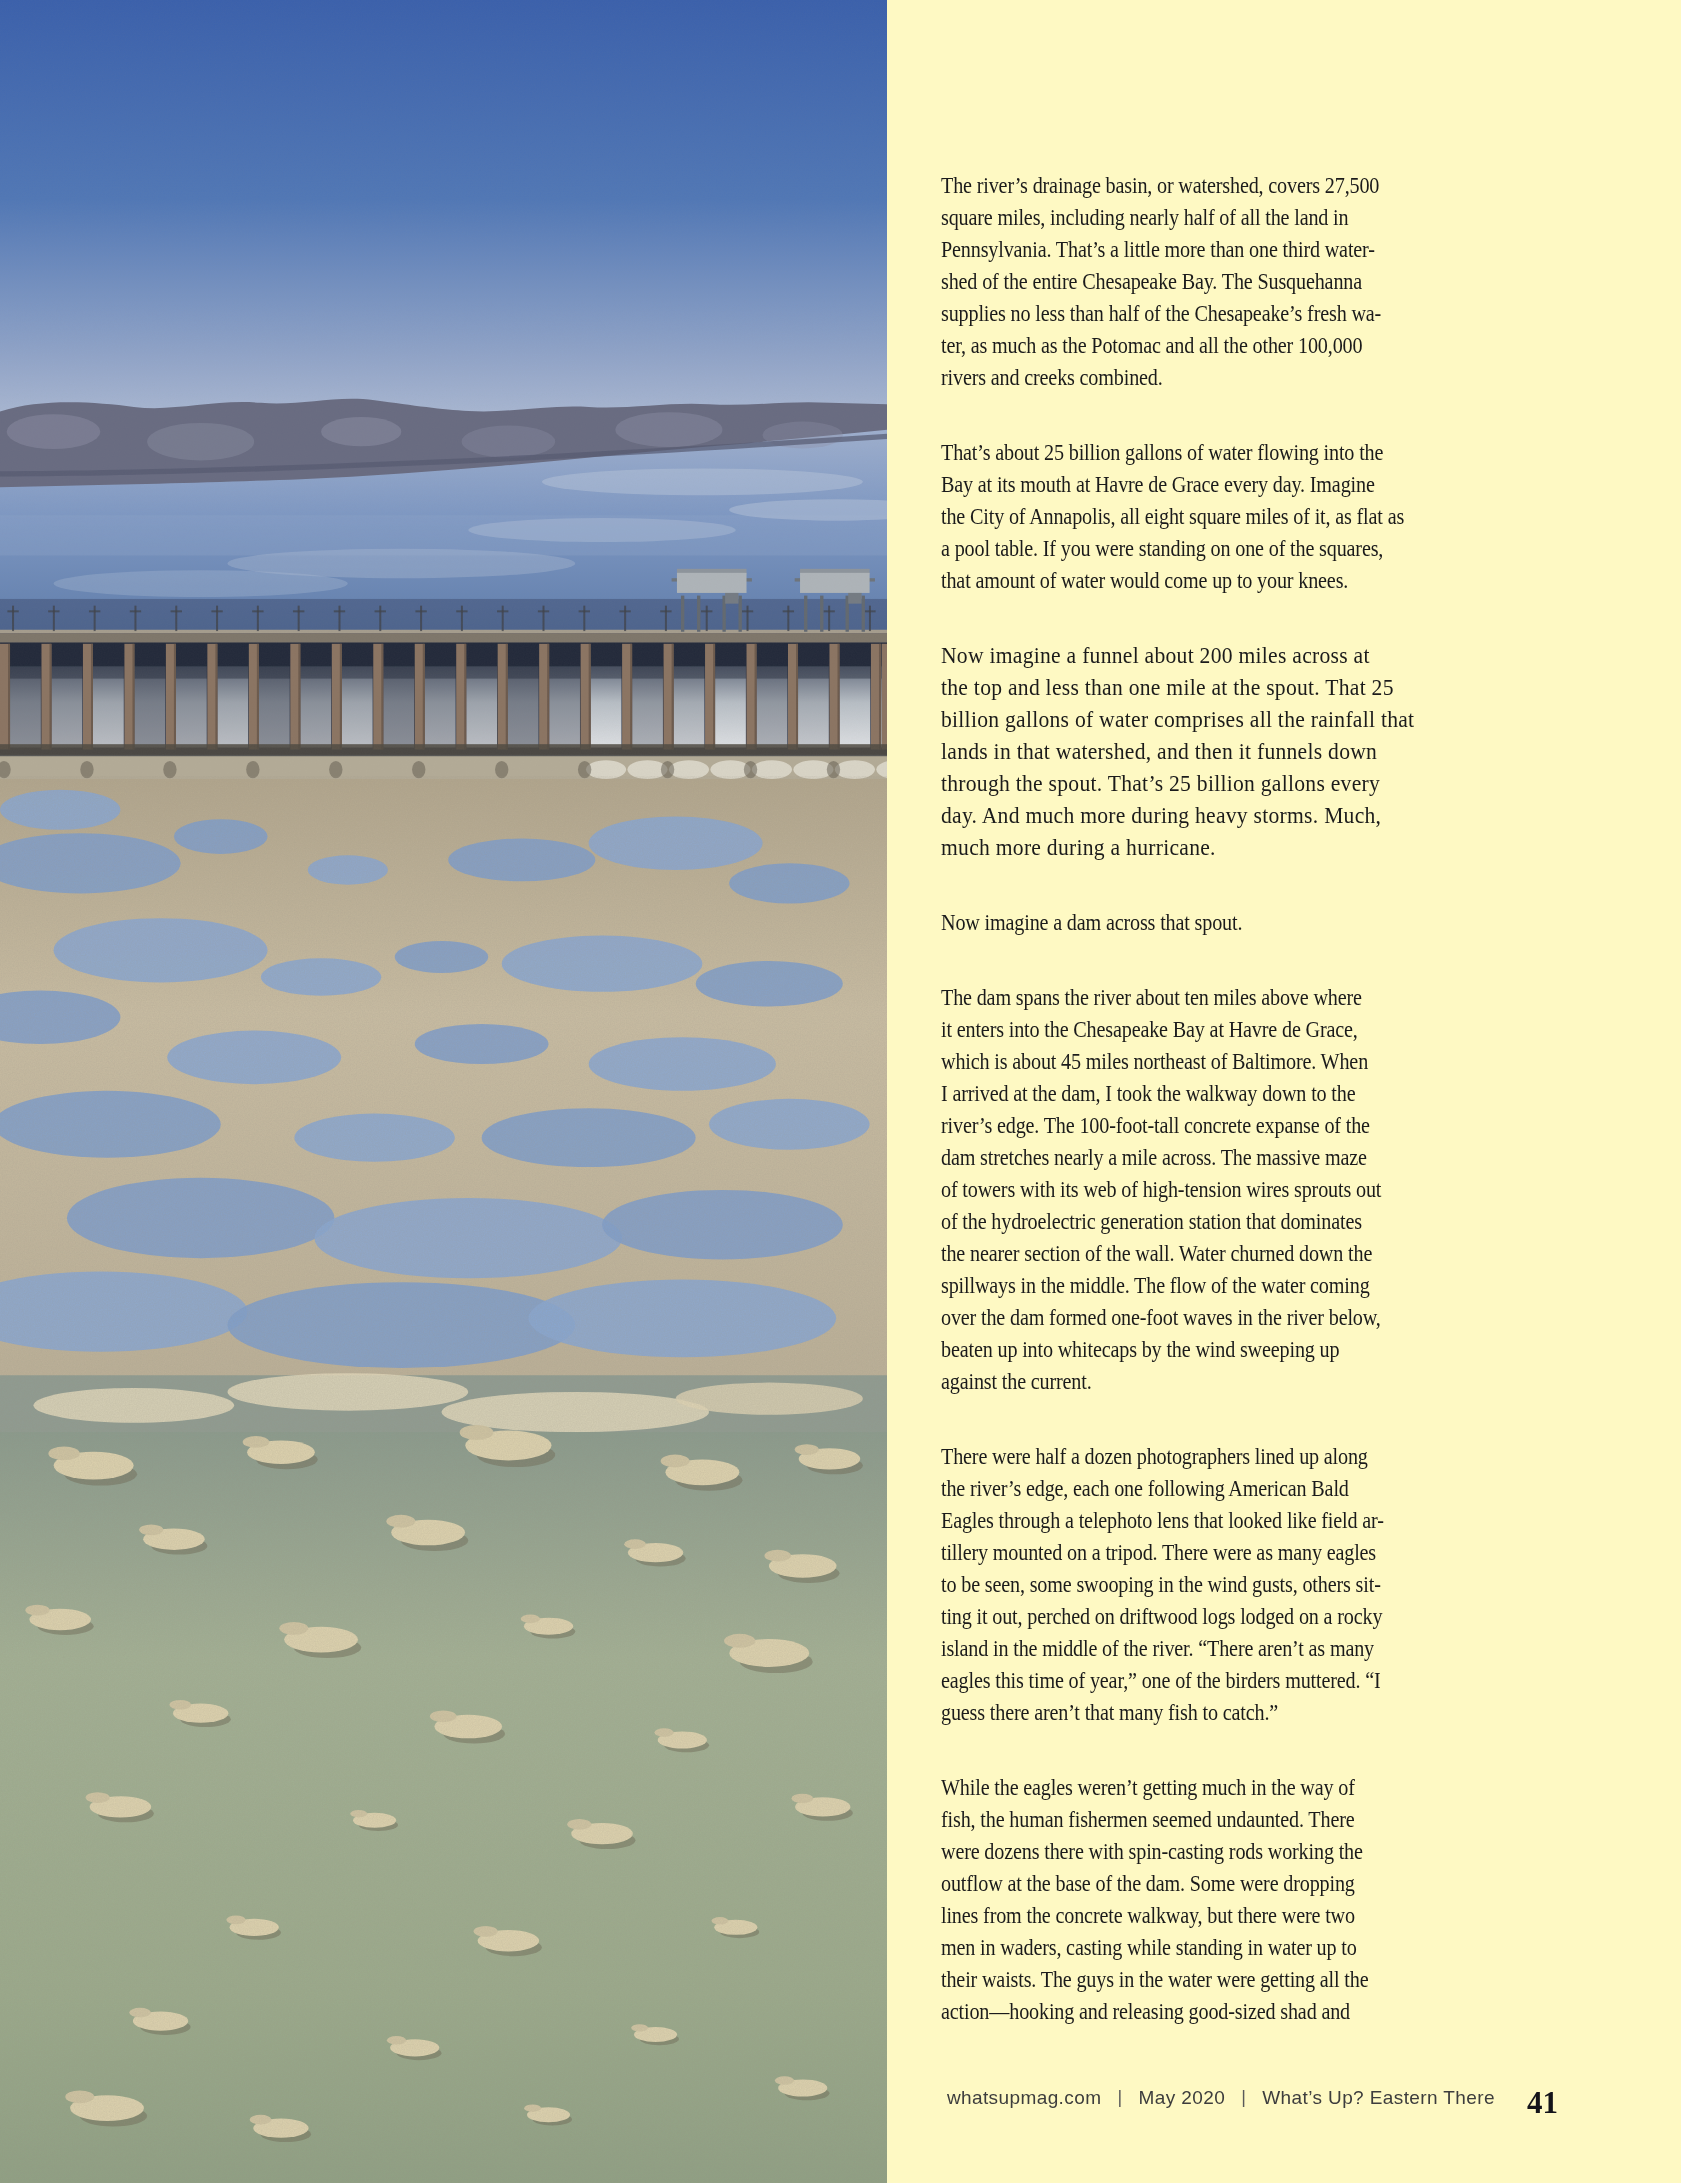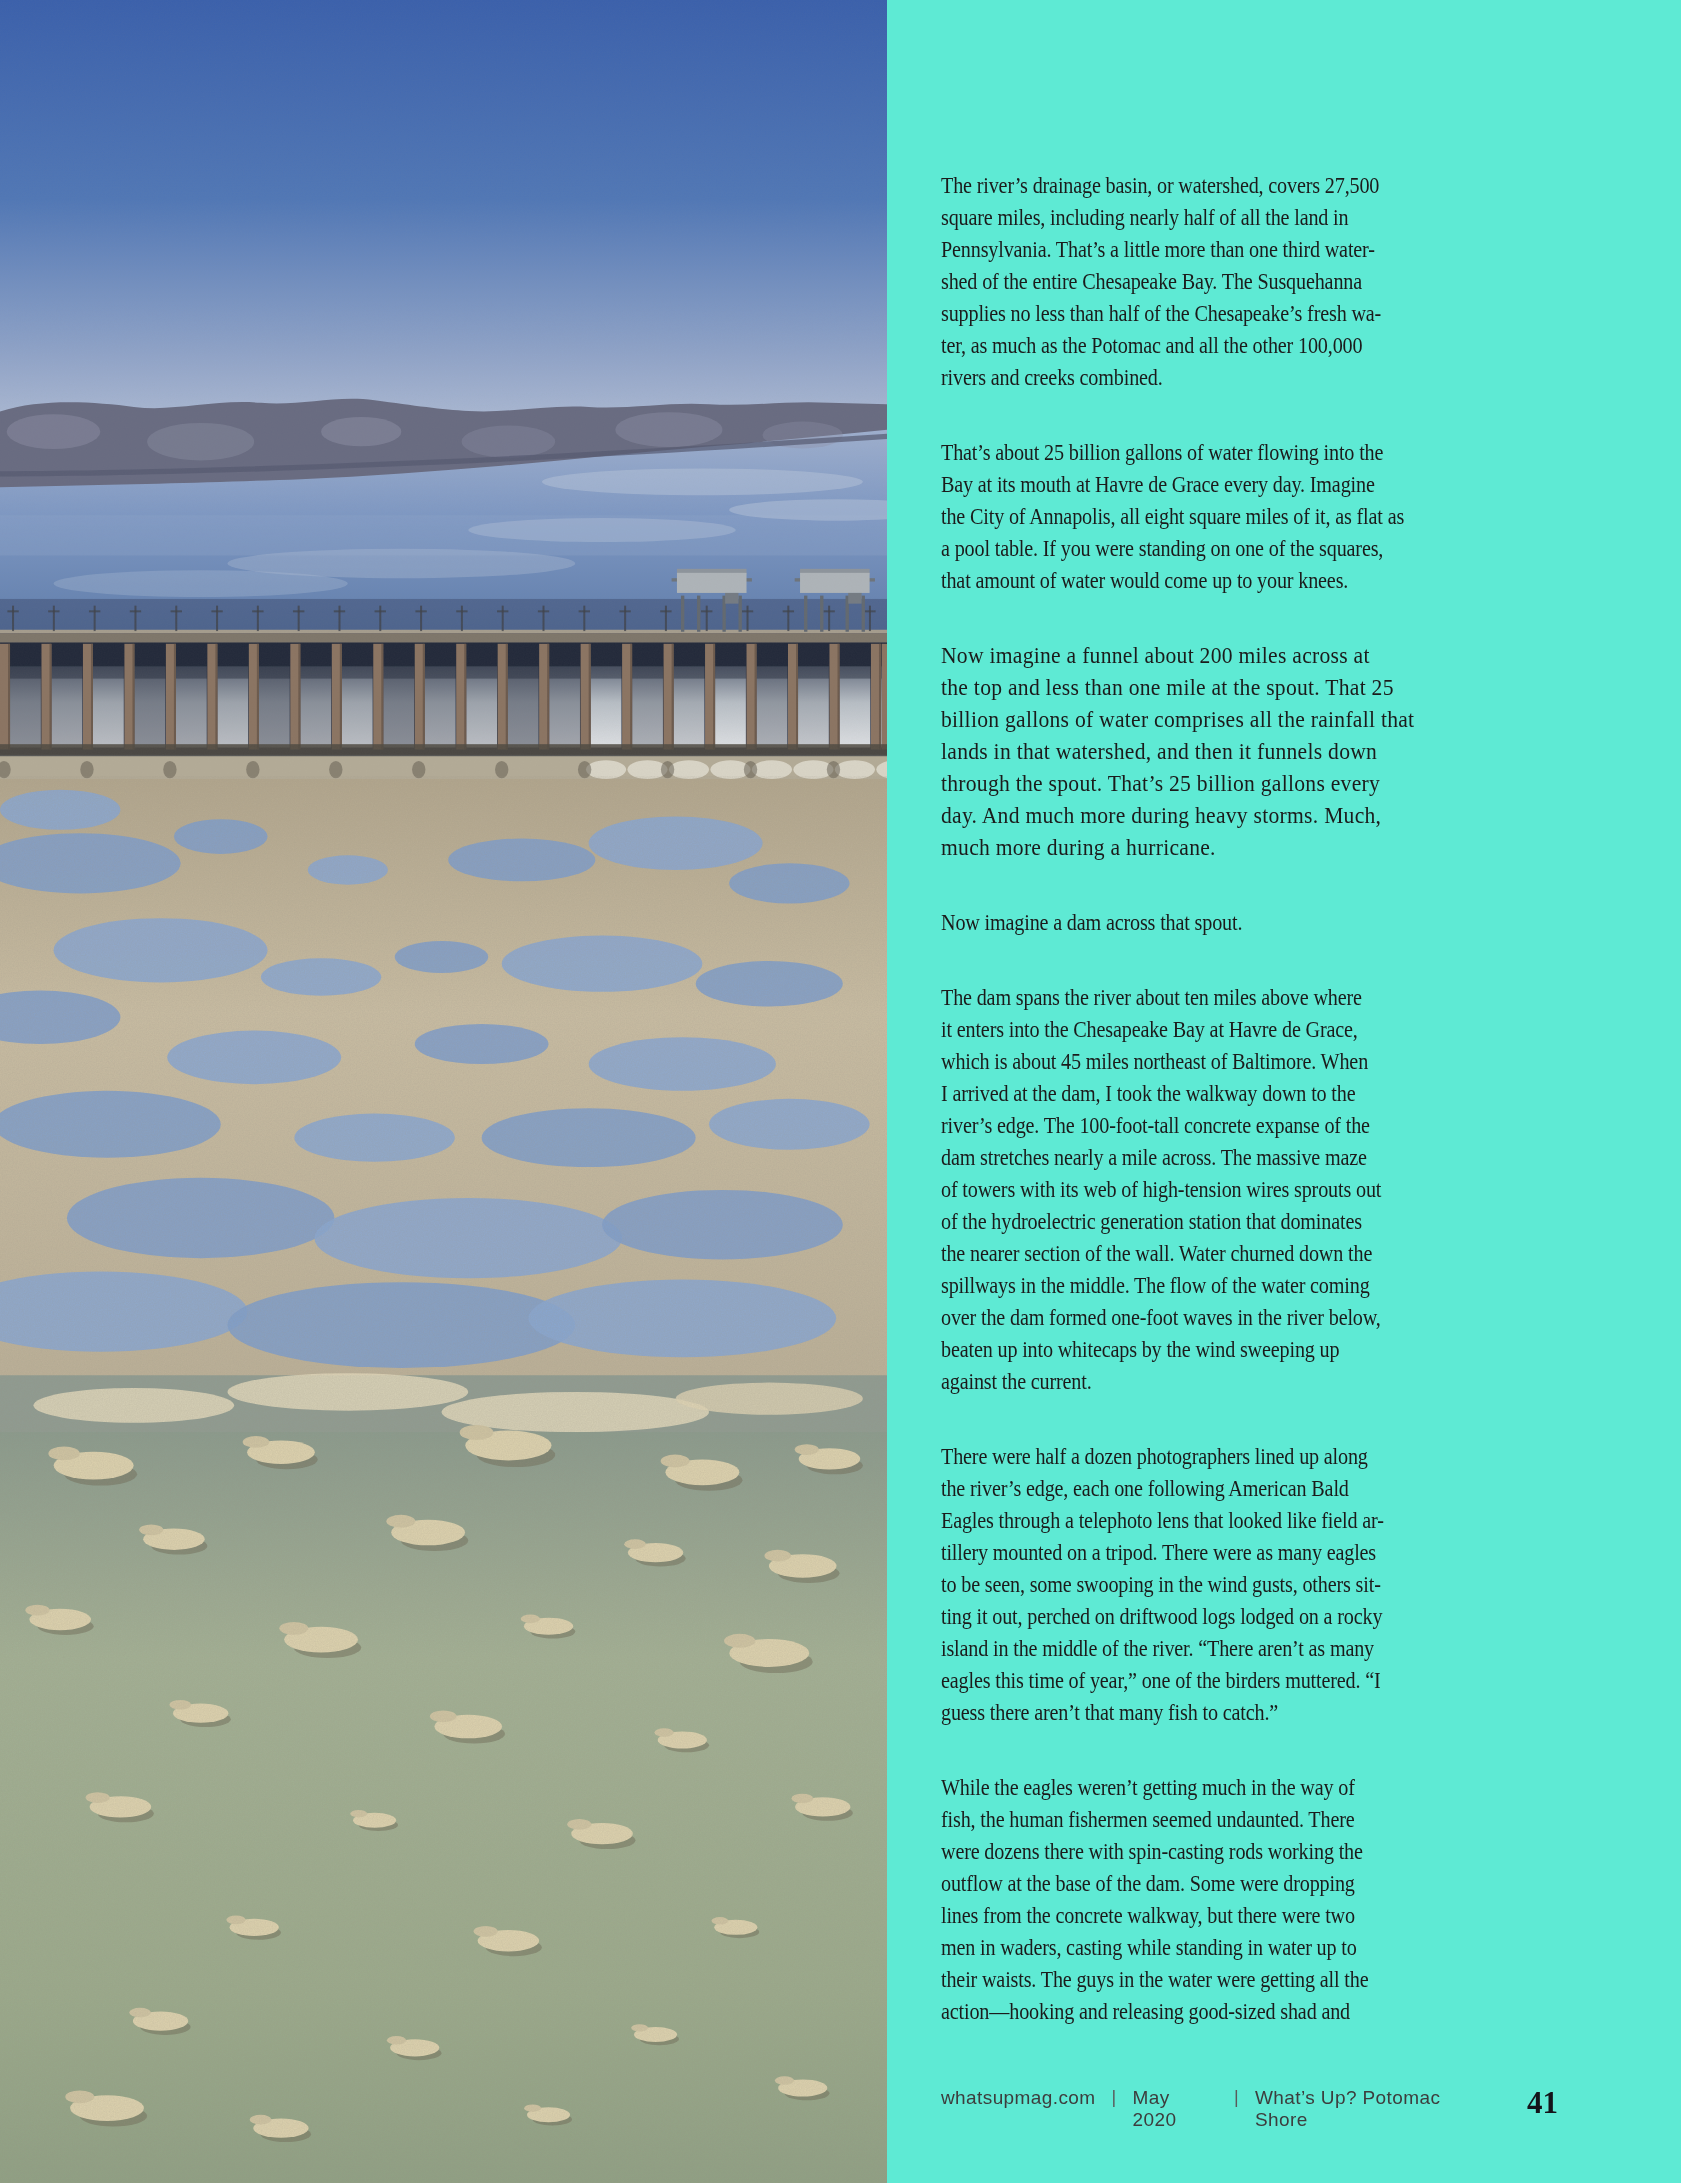--- a/index.html
+++ b/index.html
@@ -1,17 +1,17 @@
 <!DOCTYPE html>
 <html style="font-size:10.7px"><head>
 <meta charset="utf-8">
 <title>Magazine Page</title>
 <style>
   html,body{margin:0;padding:0;background:#ffffff;}
-  .page{position:relative;width:1681px;height:2183px;background:#5eead4;overflow:hidden;
+  .page{position:relative;width:1681px;height:2183px;background:#fef9c3;overflow:hidden;
         font-family:"Liberation Serif",serif;}
   .photo{position:absolute;left:0;top:0;width:887px;height:2183px;overflow:hidden;background:#7f97b8;}
   .photo svg{display:block;width:100%;height:100%;}
   .article{position:absolute;left:941px;top:169px;width:617px;color:#1b1b1b;}
   .para{margin:0 0 43px 0;font-size:24px;line-height:32px;letter-spacing:-0.2px;
         transform:scaleX(0.84);transform-origin:0 0;}
   .para.spaced{letter-spacing:0.3px;transform:scaleX(0.9);}
   .para:last-child{margin-bottom:0;}
   .line{display:block;white-space:nowrap;}
   .footer{position:absolute;left:941px;top:2087px;width:617px;display:flex;align-items:flex-start;
@@ -524,18 +524,18 @@
           <span class="line">action—hooking and releasing good-sized shad and</span>
         </p>
       </section>
   </main>
 
   <footer class="footer">
     <span>whatsupmag.com</span>
     <span class="sep">|</span>
     <span>May 2020</span>
     <span class="sep">|</span>
-    <span>What’s Up? Potomac Shore</span>
+    <span>What’s Up? Eastern There</span>
     <span class="pagenum">41</span>
   </footer>
 
 </div>
 
 
 </body></html>

